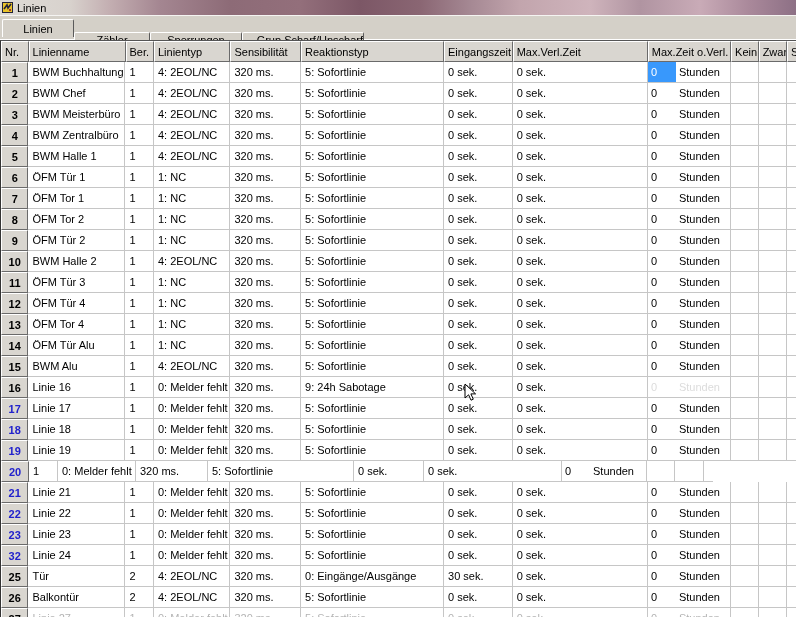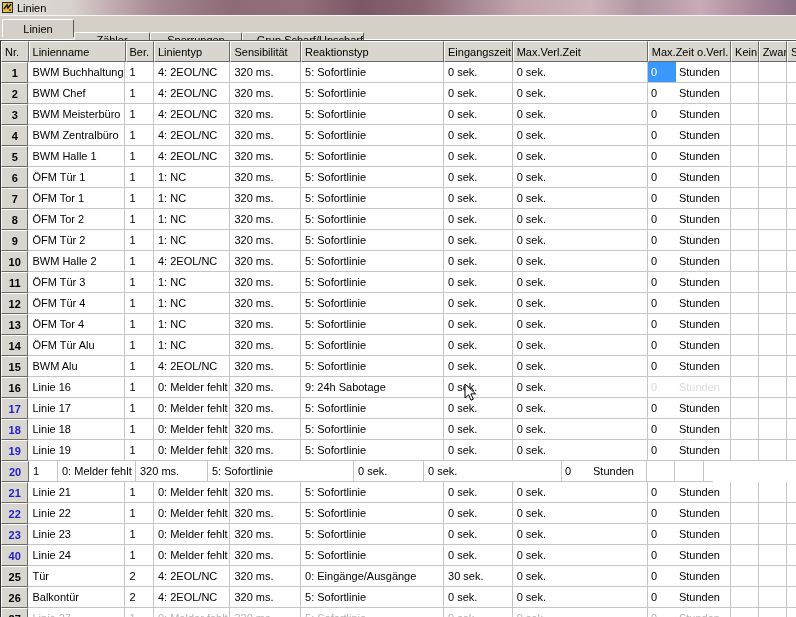--- a/index.html
+++ b/index.html
@@ -475,21 +475,21 @@
           <div class="cell c7">0 sek.</div>
           <div class="cell c8 hourscell">
             <span class="hnum">0</span>
             <span class="hunit">Stunden</span>
           </div>
           <div class="cell c9"></div>
           <div class="cell c10"></div>
           <div class="cell c11"></div>
         </div>
         <div class="trow">
-          <div class="cell nrcell c0 blue">40</div>
+          <div class="cell nrcell c0 blue">32</div>
           <div class="cell c1">Linie 24</div>
           <div class="cell c2">1</div>
           <div class="cell c3">0: Melder fehlt</div>
           <div class="cell c4">320 ms.</div>
           <div class="cell c5">5: Sofortlinie</div>
           <div class="cell c6">0 sek.</div>
           <div class="cell c7">0 sek.</div>
           <div class="cell c8 hourscell">
             <span class="hnum">0</span>
             <span class="hunit">Stunden</span>

